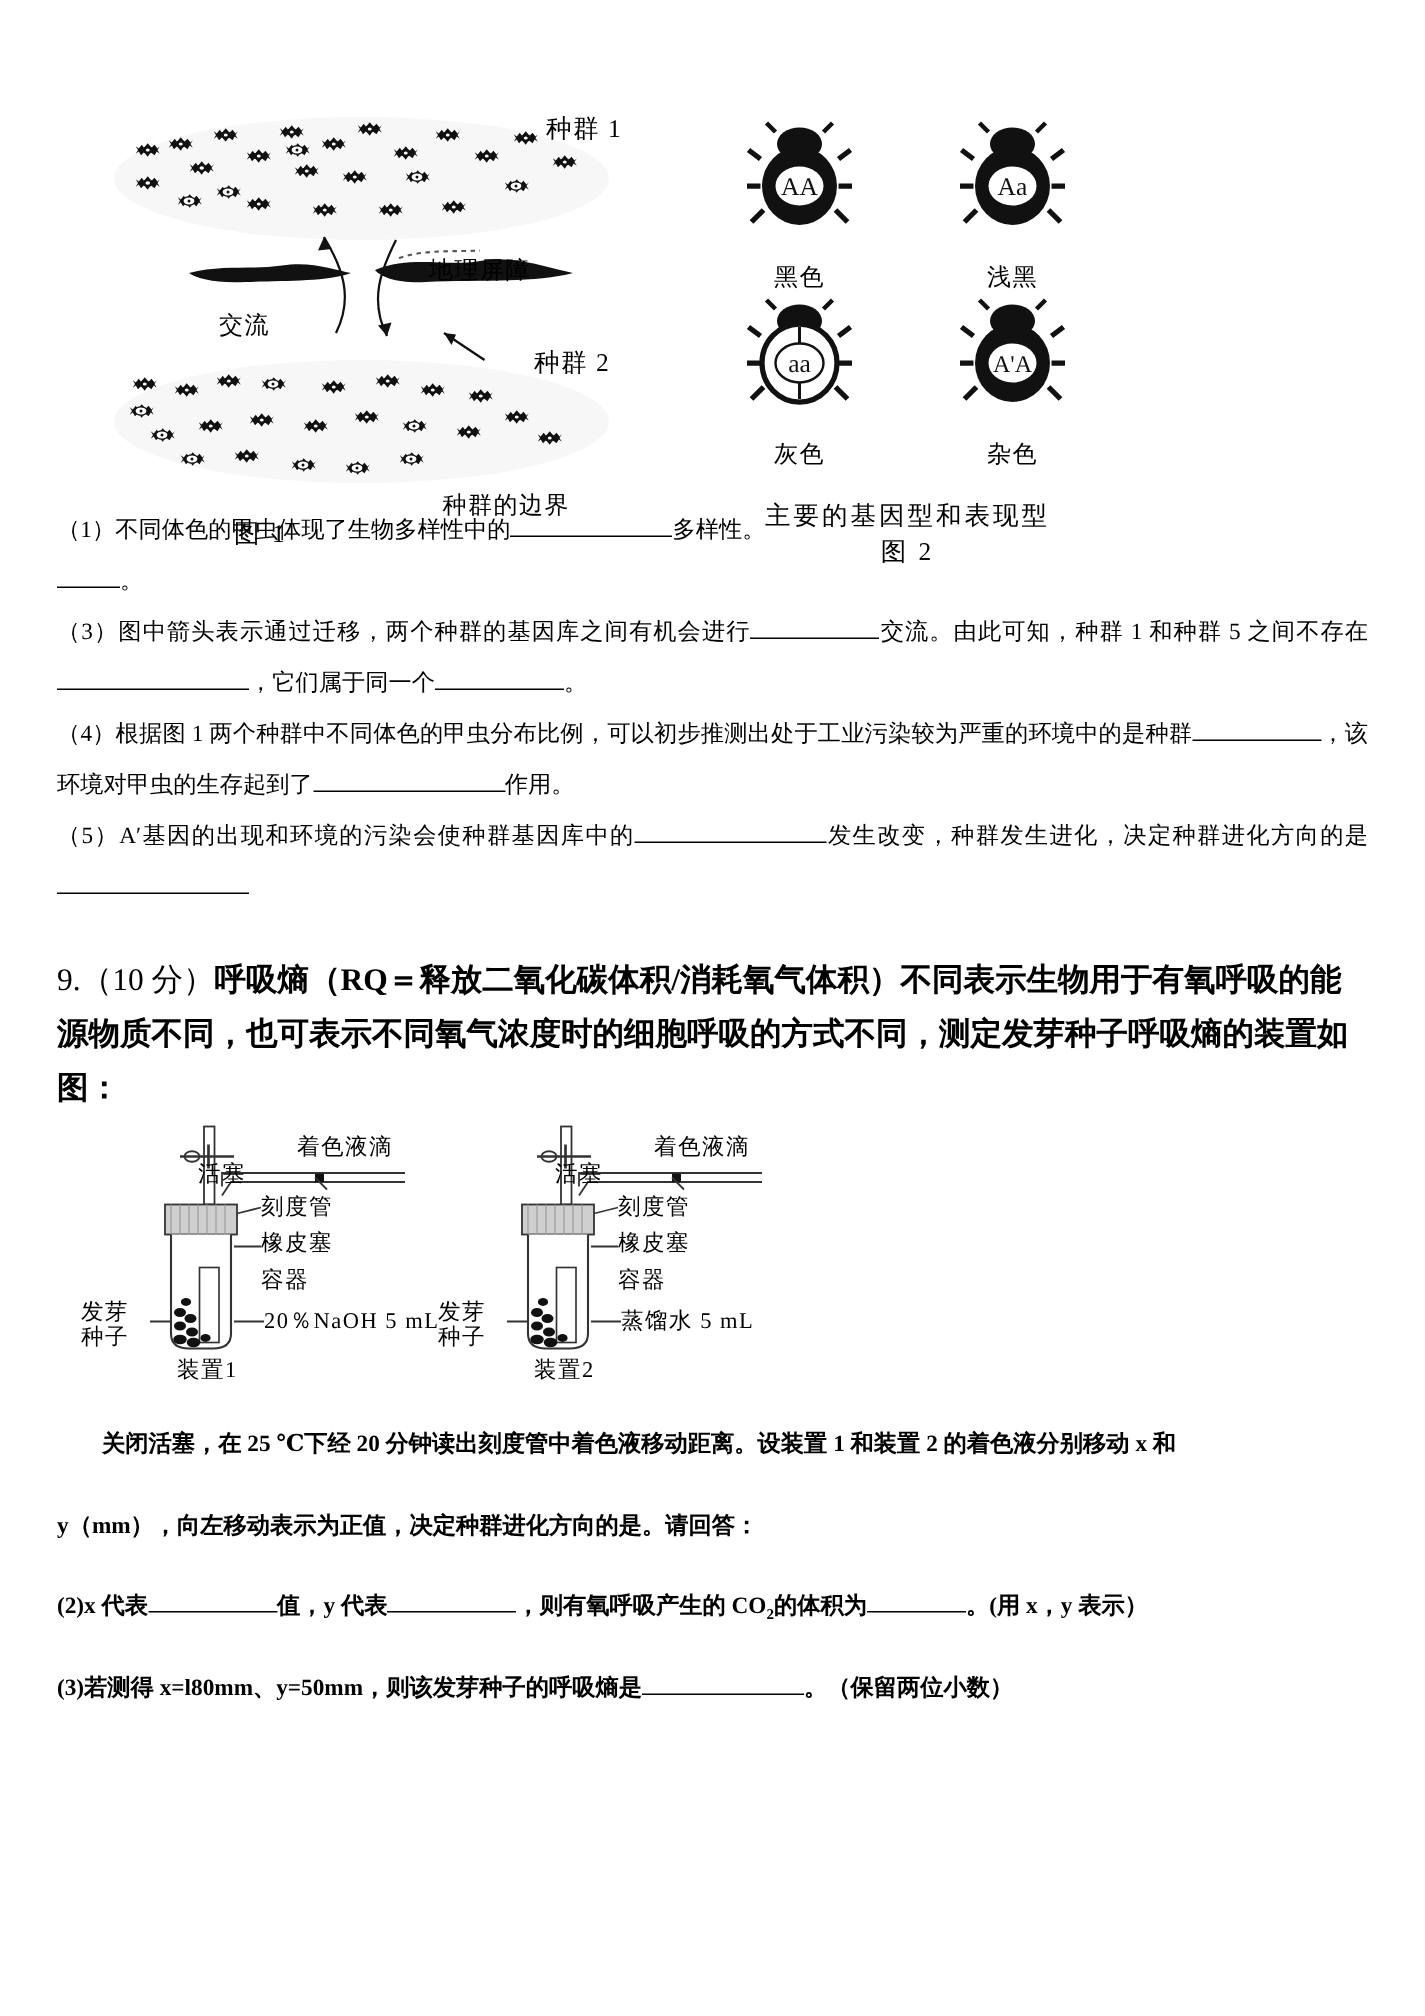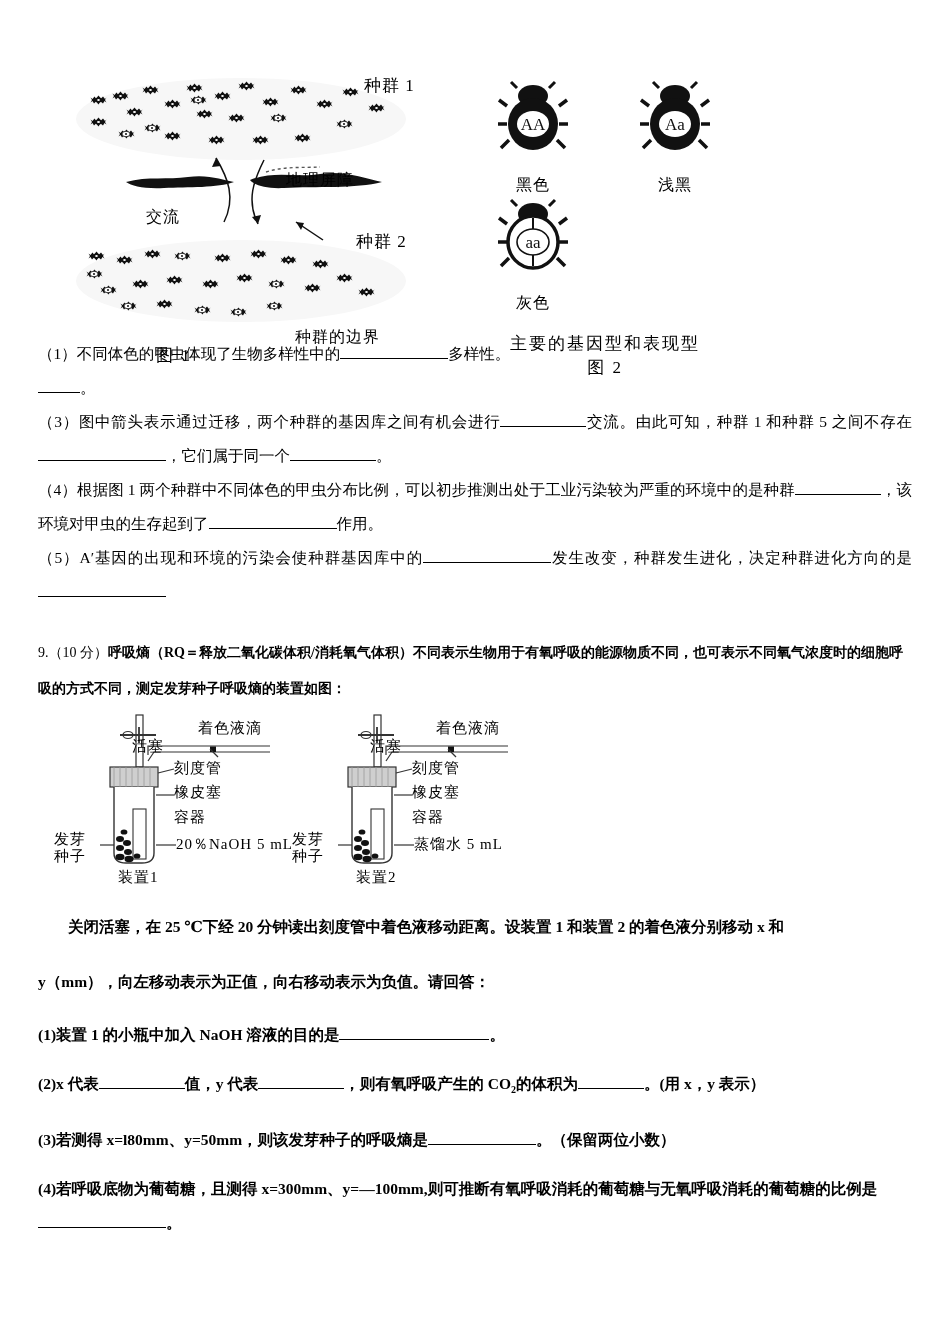--- a/index.html
+++ b/index.html
@@ -142,21 +142,21 @@
   }
   .b-xs { width: 42px; }
   .b-sm { width: 66px; }
   .b-md { width: 86px; }
   .b-lg { width: 108px; }
   .b-xl { width: 128px; }
   .b-xxl { width: 150px; }
   sub { font-size: 10px; }
 
   .q9-head {
-    font-size: 14px;
+    font-size: 21px;
     line-height: 36px;
     font-weight: bold;
     margin-top: 26px;
   }
   .q9-head .num { font-weight: normal; }
 
   
   .apparatus {
     position: relative;
     height: 178px;
@@ -704,20 +704,35 @@
               </g>
               <ellipse cx="36" cy="44" rx="25" ry="26" fill="#fff" stroke="#111" stroke-width="3.5"></ellipse>
               <path d="M36 20 L36 68" stroke="#111" stroke-width="2" fill="none"></path>
               <ellipse cx="36" cy="44" rx="16" ry="13" fill="#fff" stroke="#111" stroke-width="1.6"></ellipse>
               <text x="36" y="50" font-family="'Liberation Serif', serif" font-size="17" text-anchor="middle" fill="#111">aa</text>
             </svg>
           </div>
           <div class="pheno">灰色</div>
         </div>
 
+        <div class="geno-cell" id="geno-3">
+          <div class="bug">
+            <svg viewBox="0 0 72 78">
+              <g fill="#111">
+                <path d="M20 8 L14 2 M52 8 L58 2" stroke="#111" stroke-width="3" fill="none"></path>
+                <path d="M10 26 L2 20 M62 26 L70 20 M10 44 L1 44 M62 44 L71 44 M12 60 L4 68 M60 60 L68 68" stroke="#111" stroke-width="3.5" fill="none"></path>
+                <ellipse cx="36" cy="16" rx="15" ry="11"></ellipse>
+                <ellipse cx="36" cy="44" rx="25" ry="26"></ellipse>
+              </g>
+              <ellipse cx="36" cy="44" rx="16" ry="13" fill="#fff"></ellipse>
+              <text x="36" y="50" font-family="'Liberation Serif', serif" font-size="16" text-anchor="middle" fill="#111">A'A</text>
+            </svg>
+          </div>
+          <div class="pheno">杂色</div>
+        </div>
 
       </div>
       <div class="fig2-title">主要的基因型和表现型</div>
       <div class="fig-caption" style="margin-top:1px;">图 2</div>
     </div>
   </div>
 
   <div class="qtext" style="margin-top:22px;">
 
     <p><span>（1）</span><span>不同体色的甲虫体现了生物多样性中的</span><span class="blank b-lg"></span><span>多样性。</span></p>
@@ -841,26 +856,24 @@
       <div class="device-caption" style="left:104px; top:95px;">容器</div>
       <div class="device-caption" style="left:106px; top:122px;">蒸馏水 5 mL</div>
       <div class="device-caption" style="left:-16px; top:118px; width:44px; line-height:17px; text-align:left;"><span style="white-space:pre-line;">发芽
 种子</span></div>
       <div class="device-caption" style="left:48px; top:155px;">装置2</div>
     </div>
   </div>
 
   <div class="q9-body">
     <p class="para-indent">关闭活塞，在 25 ℃下经 20 分钟读出刻度管中着色液移动距离。设装置 1 和装置 2 的着色液分别移动 x 和</p>
-    <p>y（mm），向左移动表示为正值，向右移动表示为负值。请回答：</p>
+    <p>y（mm），向左移动表示为正值，决定种群进化方向的是。请回答：</p>
   </div>
 
   <div class="q9-sub">
-    <p><span>(1)</span><span>装置 1 的小瓶中加入 NaOH 溶液的目的是</span><span class="blank b-xxl"></span><span>。</span></p>
 
     <p><span>(2)</span><span>x 代表</span><span class="blank b-md"></span><span>值，y 代表</span><span class="blank b-md"></span><span>，则有氧呼吸产生的 CO</span><sub>2</sub><span>的体积为</span><span class="blank b-sm"></span><span>。(用 x，y 表示）</span></p>
 
     <p><span>(3)</span><span>若测得 x=l80mm、y=50mm，则该发芽种子的呼吸熵是</span><span class="blank b-lg"></span><span>。（保留两位小数）</span></p>
 
-    <p><span>(4)</span><span>若呼吸底物为葡萄糖，且测得 x=300mm、y=—100mm,则可推断有氧呼吸消耗的葡萄糖与无氧呼吸消耗的葡萄糖的比例是</span><span class="blank b-xl"></span><span>。</span></p>
   </div>
 
 </div>
 
 </body></html>

